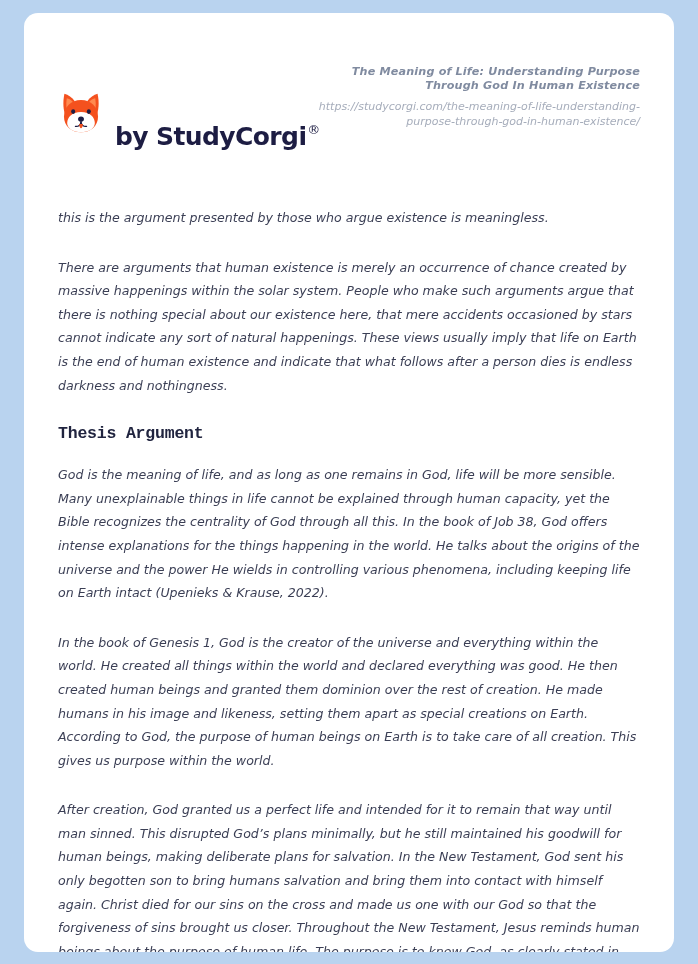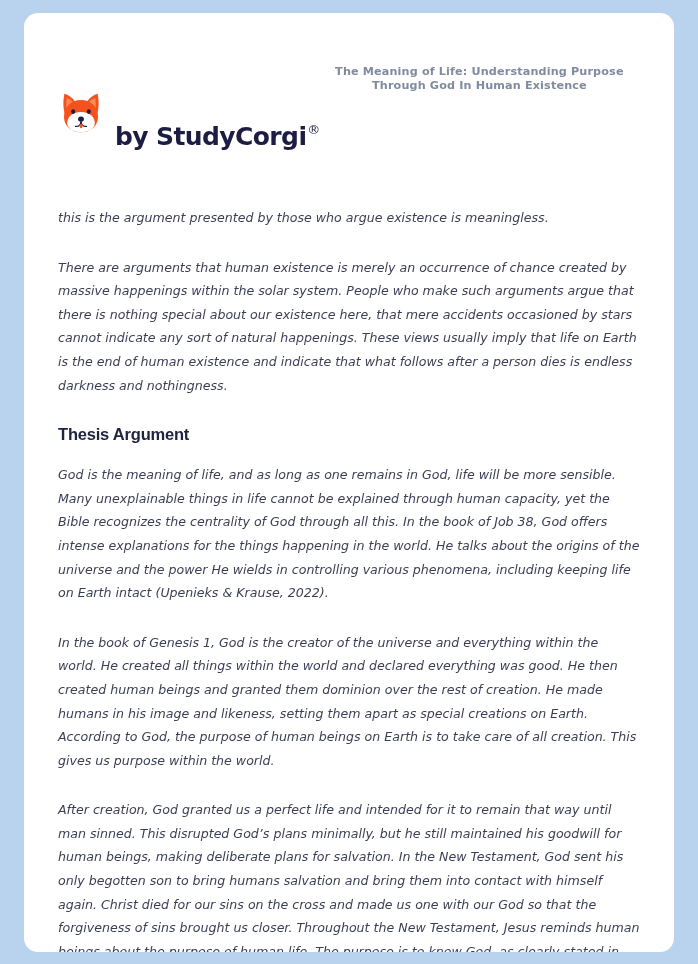--- a/index.html
+++ b/index.html
@@ -56,23 +56,24 @@
   }
   .brand-reg {
     font-size: 13px;
     line-height: 1;
     position: relative;
     top: 1px;
     left: 1px;
     font-weight: normal;
   }
   .meta {
-    text-align: center;
+    text-align: right;
     padding-top: 7px;
     max-width: 346px;
+    font-style: italic;
   }
   .meta-title {
     font-family: "DejaVu Sans", sans-serif;
     font-weight: bold;
     font-size: 11.2px;
     line-height: 14px;
     color: #808ba0;
     letter-spacing: 0.15px;
   }
   .meta-url {
@@ -92,21 +93,21 @@
     margin: 0 0 26px 0;
     font-family: "DejaVu Sans", sans-serif;
     font-size: 12.6px;
     line-height: 23.6px;
     color: #3b3f55;
     text-align: left;
     font-style: italic;
   }
   .content h2 {
     margin: 0 0 18px 0;
-    font-family: Liberation Sans, sans-serif;
+    font-family: Liberation Mono, monospace;
     font-weight: bold;
     font-size: 16.5px;
     line-height: 22px;
     color: #20243f;
     letter-spacing: -0.2px;
   }
 </style>
 </head>
 <body>
 
@@ -137,20 +138,21 @@
         <path d="M46 74 C46 86 54 86 54 74 Z" fill="#f4511e"></path>
       </svg>
       <div class="brand-text">
         <span>by StudyCorgi</span>
         <span class="brand-reg">®</span>
       </div>
     </div>
 
     <div class="meta">
       <div class="meta-title">The Meaning of Life: Understanding Purpose Through God In Human Existence</div>
+      <div class="meta-url">https://studycorgi.com/the-meaning-of-life-understanding-purpose-through-god-in-human-existence/</div>
     </div>
 
   </div>
 
   <div class="content">
     <p>this is the argument presented by those who argue existence is meaningless.</p>
     <p>There are arguments that human existence is merely an occurrence of chance created by massive happenings within the solar system. People who make such arguments argue that there is nothing special about our existence here, that mere accidents occasioned by stars cannot indicate any sort of natural happenings. These views usually imply that life on Earth is the end of human existence and indicate that what follows after a person dies is endless darkness and nothingness.</p>
     <h2>Thesis Argument</h2>
     <p>God is the meaning of life, and as long as one remains in God, life will be more sensible. Many unexplainable things in life cannot be explained through human capacity, yet the Bible recognizes the centrality of God through all this. In the book of Job 38, God offers intense explanations for the things happening in the world. He talks about the origins of the universe and the power He wields in controlling various phenomena, including keeping life on Earth intact (Upenieks &amp; Krause, 2022).</p>
     <p>In the book of Genesis 1, God is the creator of the universe and everything within the world. He created all things within the world and declared everything was good. He then created human beings and granted them dominion over the rest of creation. He made humans in his image and likeness, setting them apart as special creations on Earth. According to God, the purpose of human beings on Earth is to take care of all creation. This gives us purpose within the world.</p>

